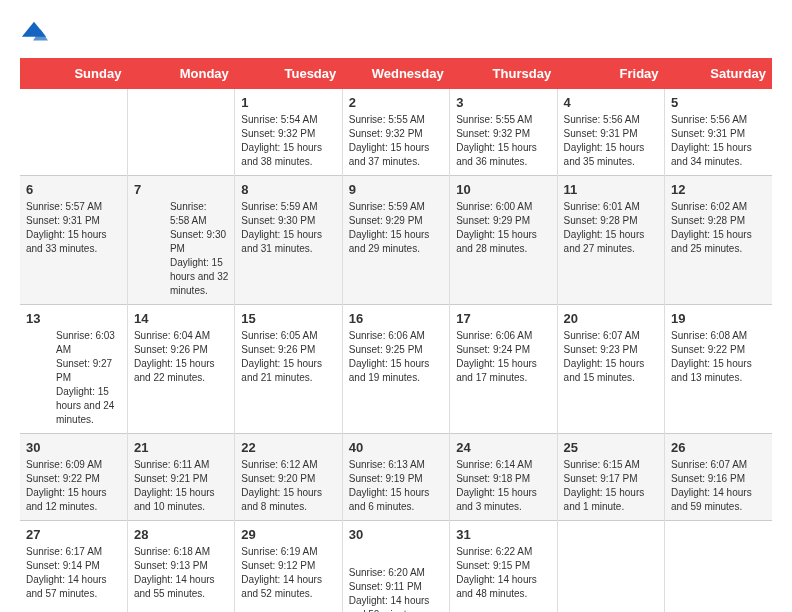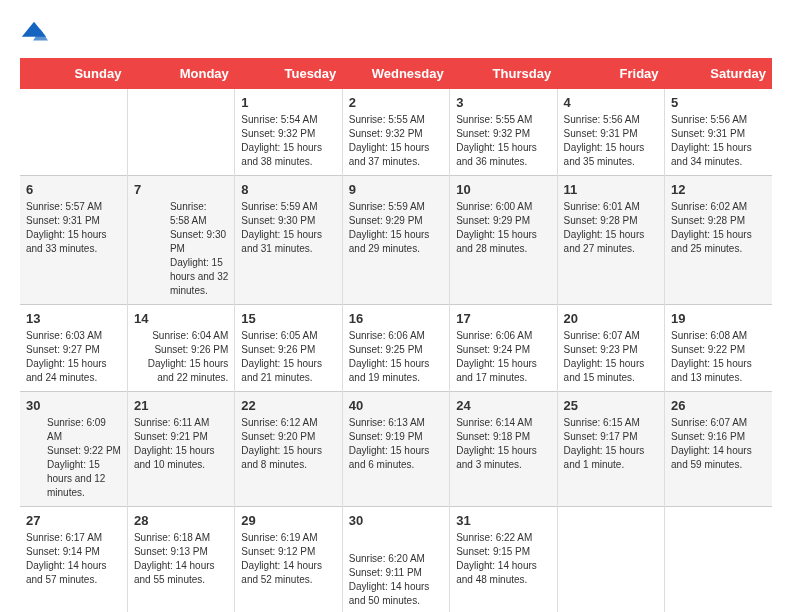--- a/index.html
+++ b/index.html
@@ -188,27 +188,27 @@
         <td>
           <span class="day-num">12</span>
           <div class="cell-content" style="white-space: pre-line;">Sunrise: 6:02 AM
 Sunset: 9:28 PM
 Daylight: 15 hours and 25 minutes.</div>
         </td>
       </tr>
       <tr>
         <td>
           <span class="day-num">13</span>
-          <div class="cell-content" style="white-space: pre-line;">Sunrise: 6:03 AM
+          <div class="cell-content" style="white-space: pre-line; margin-left: 30px;">Sunrise: 6:03 AM
 Sunset: 9:27 PM
 Daylight: 15 hours and 24 minutes.</div>
         </td>
         <td>
           <span class="day-num">14</span>
-          <div class="cell-content" style="white-space: pre-line; text-align: right;">Sunrise: 6:04 AM
+          <div class="cell-content" style="white-space: pre-line;">Sunrise: 6:04 AM
 Sunset: 9:26 PM
 Daylight: 15 hours and 22 minutes.</div>
         </td>
         <td>
           <span class="day-num">15</span>
           <div class="cell-content" style="white-space: pre-line;">Sunrise: 6:05 AM
 Sunset: 9:26 PM
 Daylight: 15 hours and 21 minutes.</div>
         </td>
         <td>
@@ -232,21 +232,21 @@
         <td>
           <span class="day-num">19</span>
           <div class="cell-content" style="white-space: pre-line;">Sunrise: 6:08 AM
 Sunset: 9:22 PM
 Daylight: 15 hours and 13 minutes.</div>
         </td>
       </tr>
       <tr>
         <td>
           <span class="day-num">30</span>
-          <div class="cell-content" style="white-space: pre-line; margin-left: 21px;">Sunrise: 6:09 AM
+          <div class="cell-content" style="white-space: pre-line;">Sunrise: 6:09 AM
 Sunset: 9:22 PM
 Daylight: 15 hours and 12 minutes.</div>
         </td>
         <td>
           <span class="day-num">21</span>
           <div class="cell-content" style="white-space: pre-line;">Sunrise: 6:11 AM
 Sunset: 9:21 PM
 Daylight: 15 hours and 10 minutes.</div>
         </td>
         <td>

